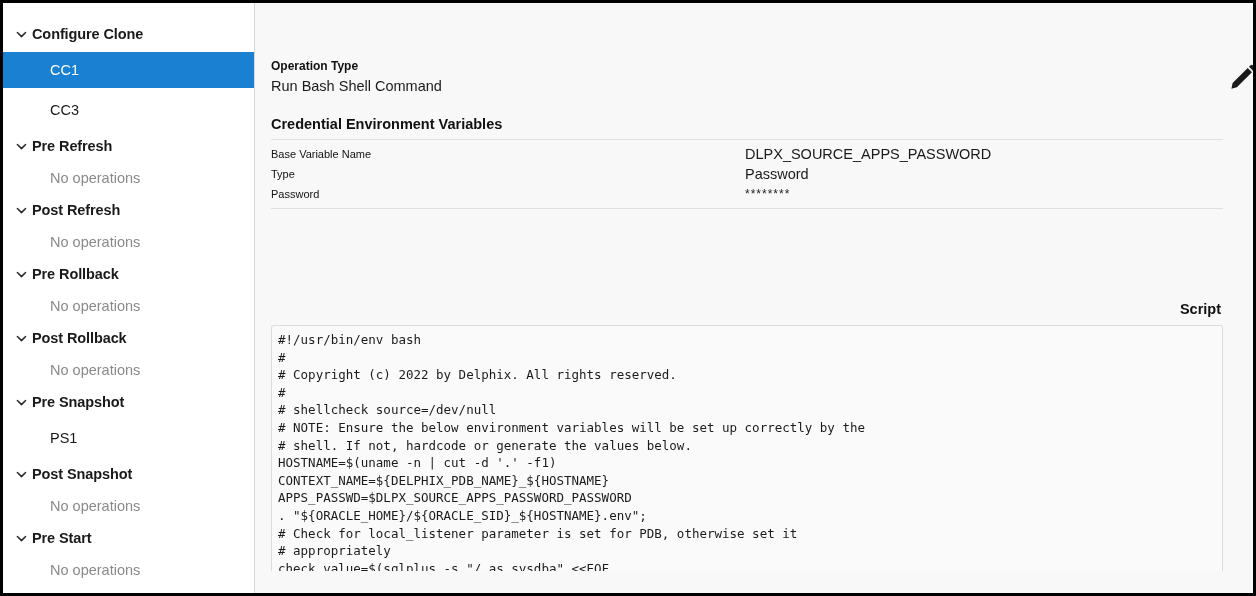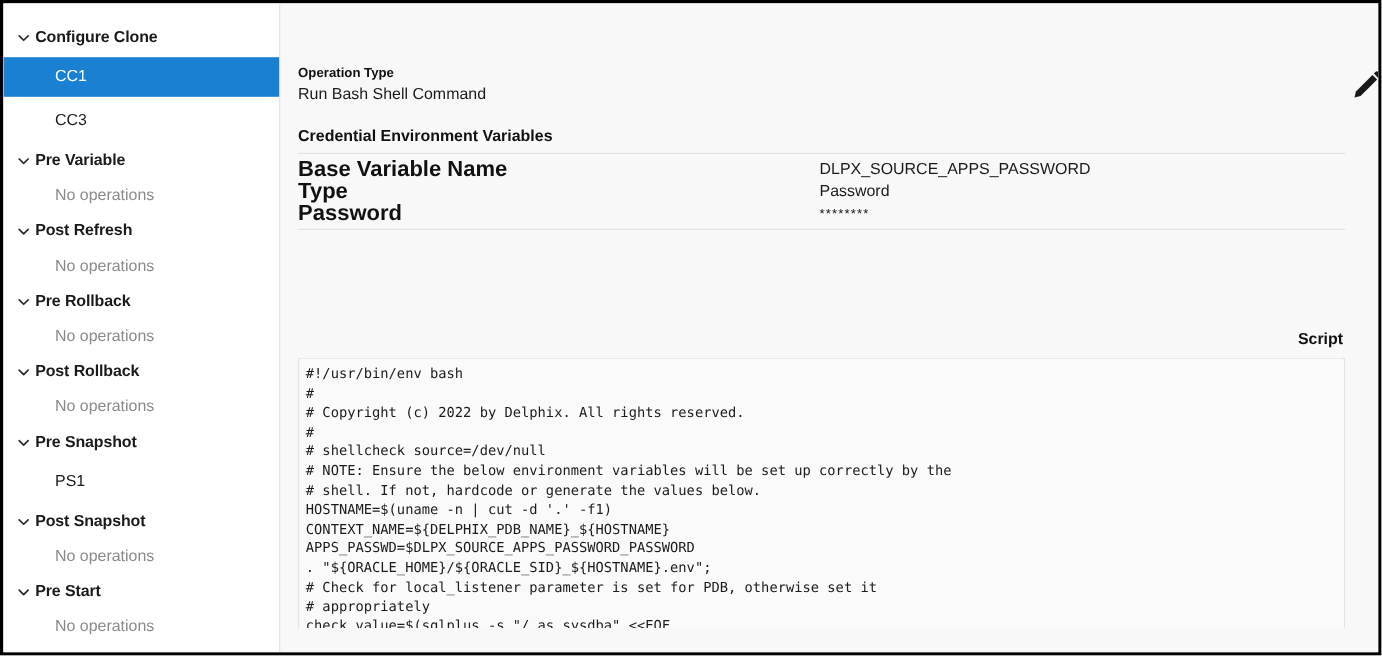--- a/index.html
+++ b/index.html
@@ -122,22 +122,22 @@
   .kv-table {
     padding: 4px 0 4px 0;
   }
   .kv-row {
     display: flex;
     line-height: 20px;
   }
   .kv-key {
     width: 474px;
     min-width: 474px;
-    font-size: 20px;
-    font-weight: bold;
+    font-size: 11px;
+    font-weight: normal;
     color: #111111;
   }
   .kv-val {
     font-size: 14.5px;
     color: #1a1a1a;
   }
   .kv-val.mask {
     font-size: 12px;
     letter-spacing: 1px;
     color: #222;
@@ -187,21 +187,21 @@
           <span class="grp-title">Configure Clone</span>
         </div>
         <div class="op-row selected spaced-top spaced-bot">CC1</div>
         <div class="op-row spaced-top spaced-bot">CC3</div>
         <div class="grp-header">
           <span class="chev">
             <svg viewBox="0 0 16 16" width="13" height="13" aria-hidden="true">
               <path d="M3 5.6 L8 10.6 L13 5.6" fill="none" stroke="currentColor" stroke-width="1.9" stroke-linecap="round" stroke-linejoin="round"></path>
             </svg>
           </span>
-          <span class="grp-title">Pre Variable</span>
+          <span class="grp-title">Pre Refresh</span>
         </div>
         <div class="op-row empty">No operations</div>
         <div class="grp-header">
           <span class="chev">
             <svg viewBox="0 0 16 16" width="13" height="13" aria-hidden="true">
               <path d="M3 5.6 L8 10.6 L13 5.6" fill="none" stroke="currentColor" stroke-width="1.9" stroke-linecap="round" stroke-linejoin="round"></path>
             </svg>
           </span>
           <span class="grp-title">Post Refresh</span>
         </div>

